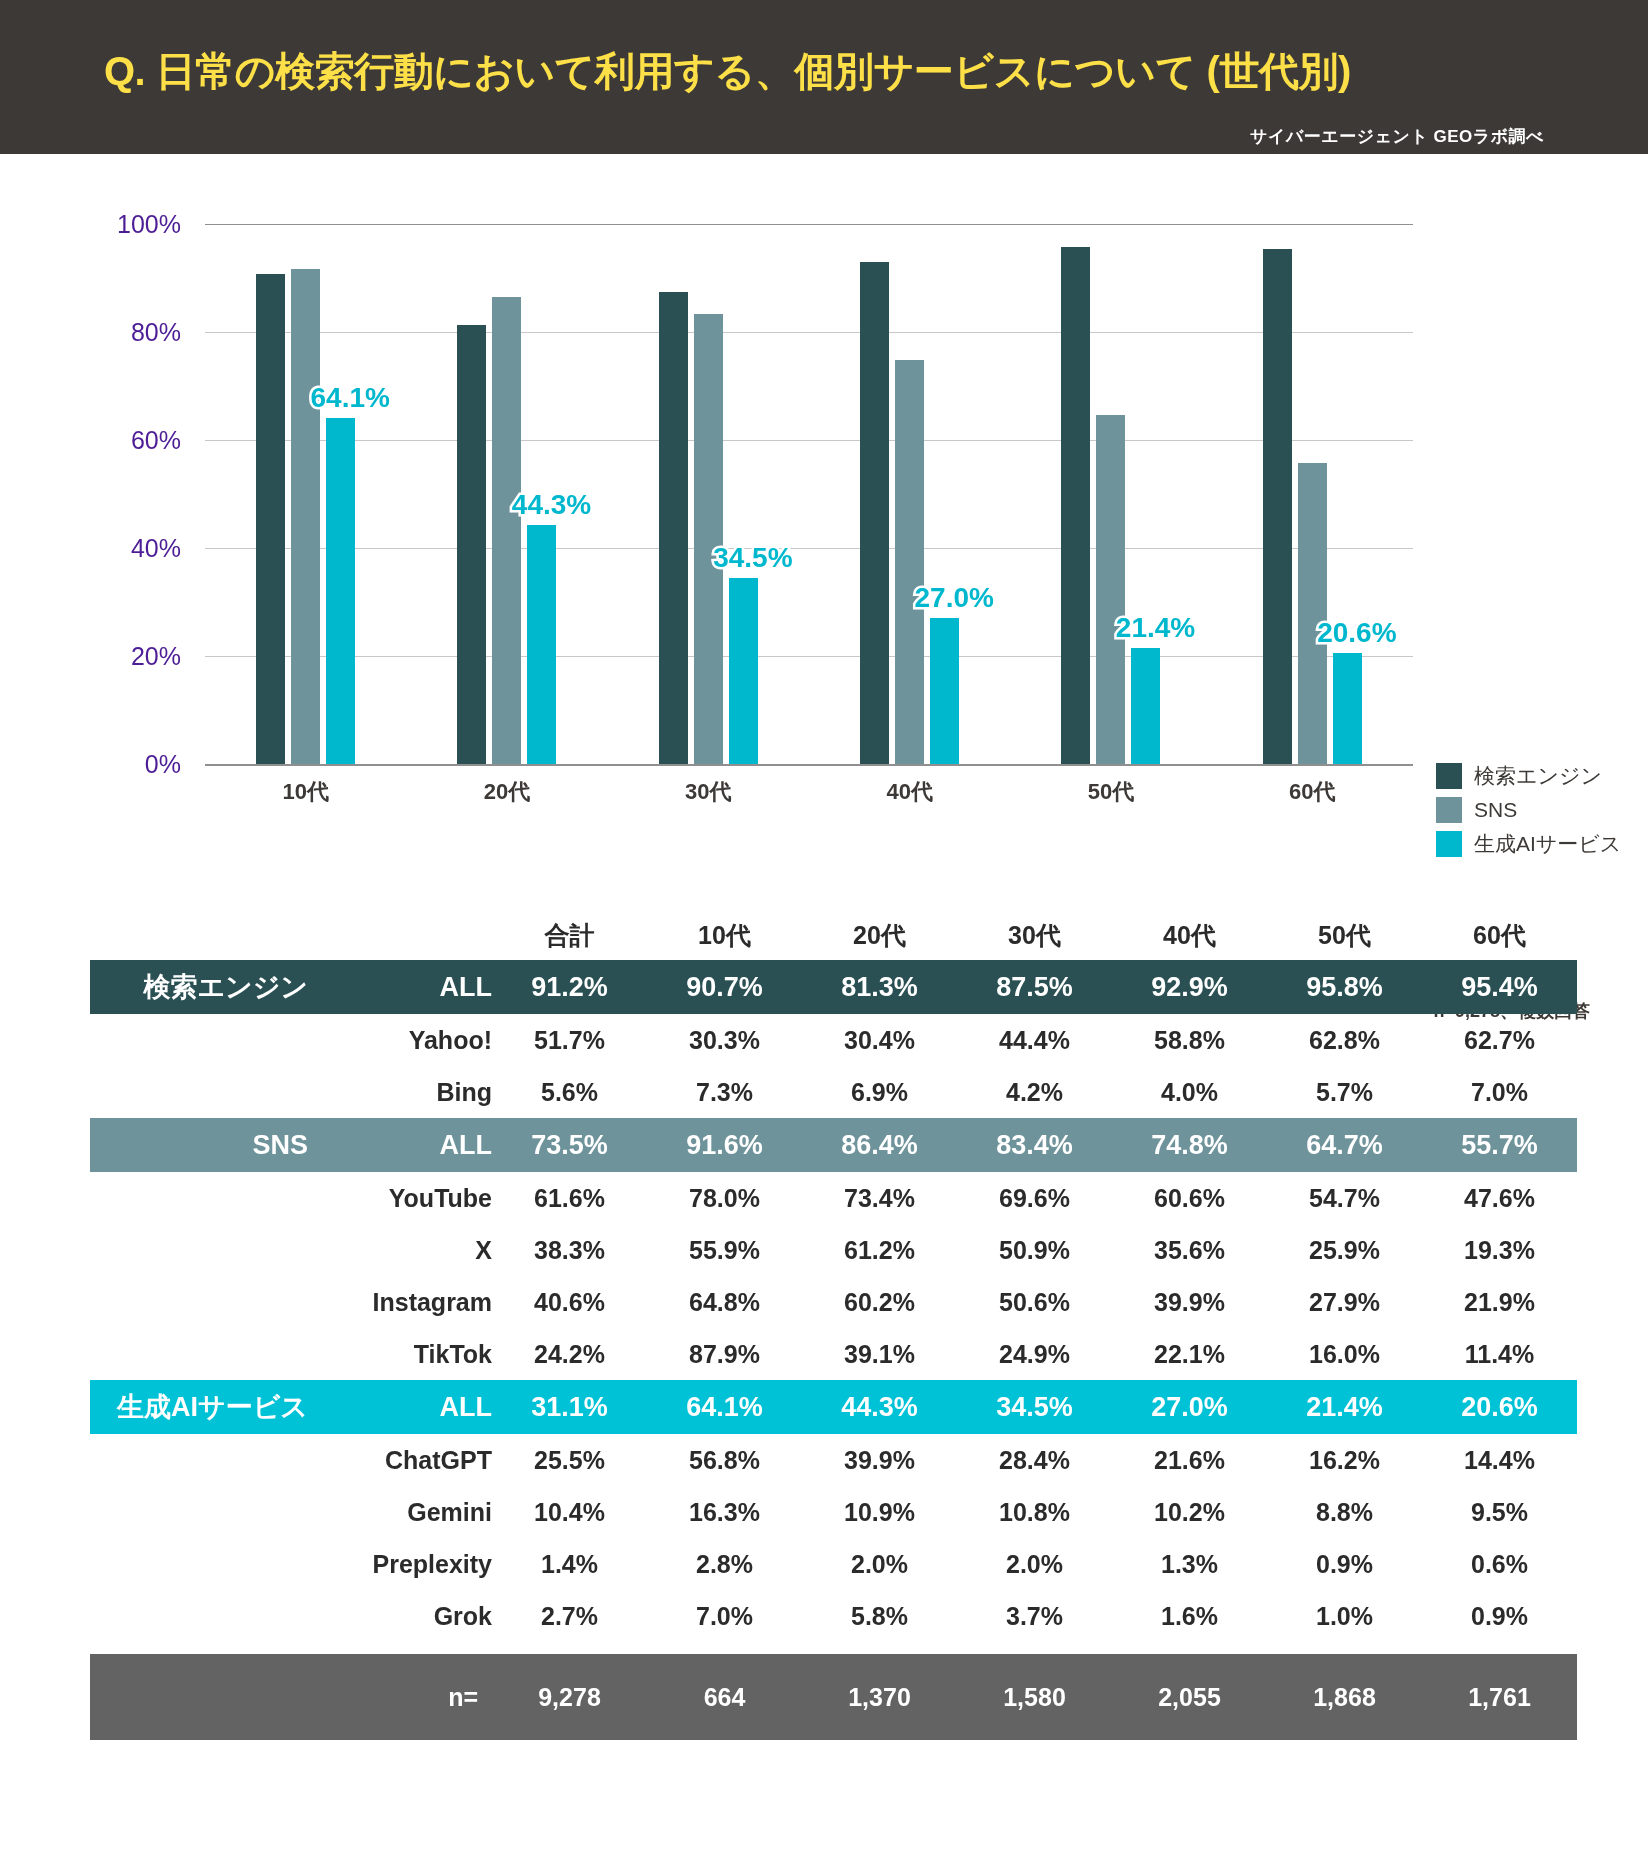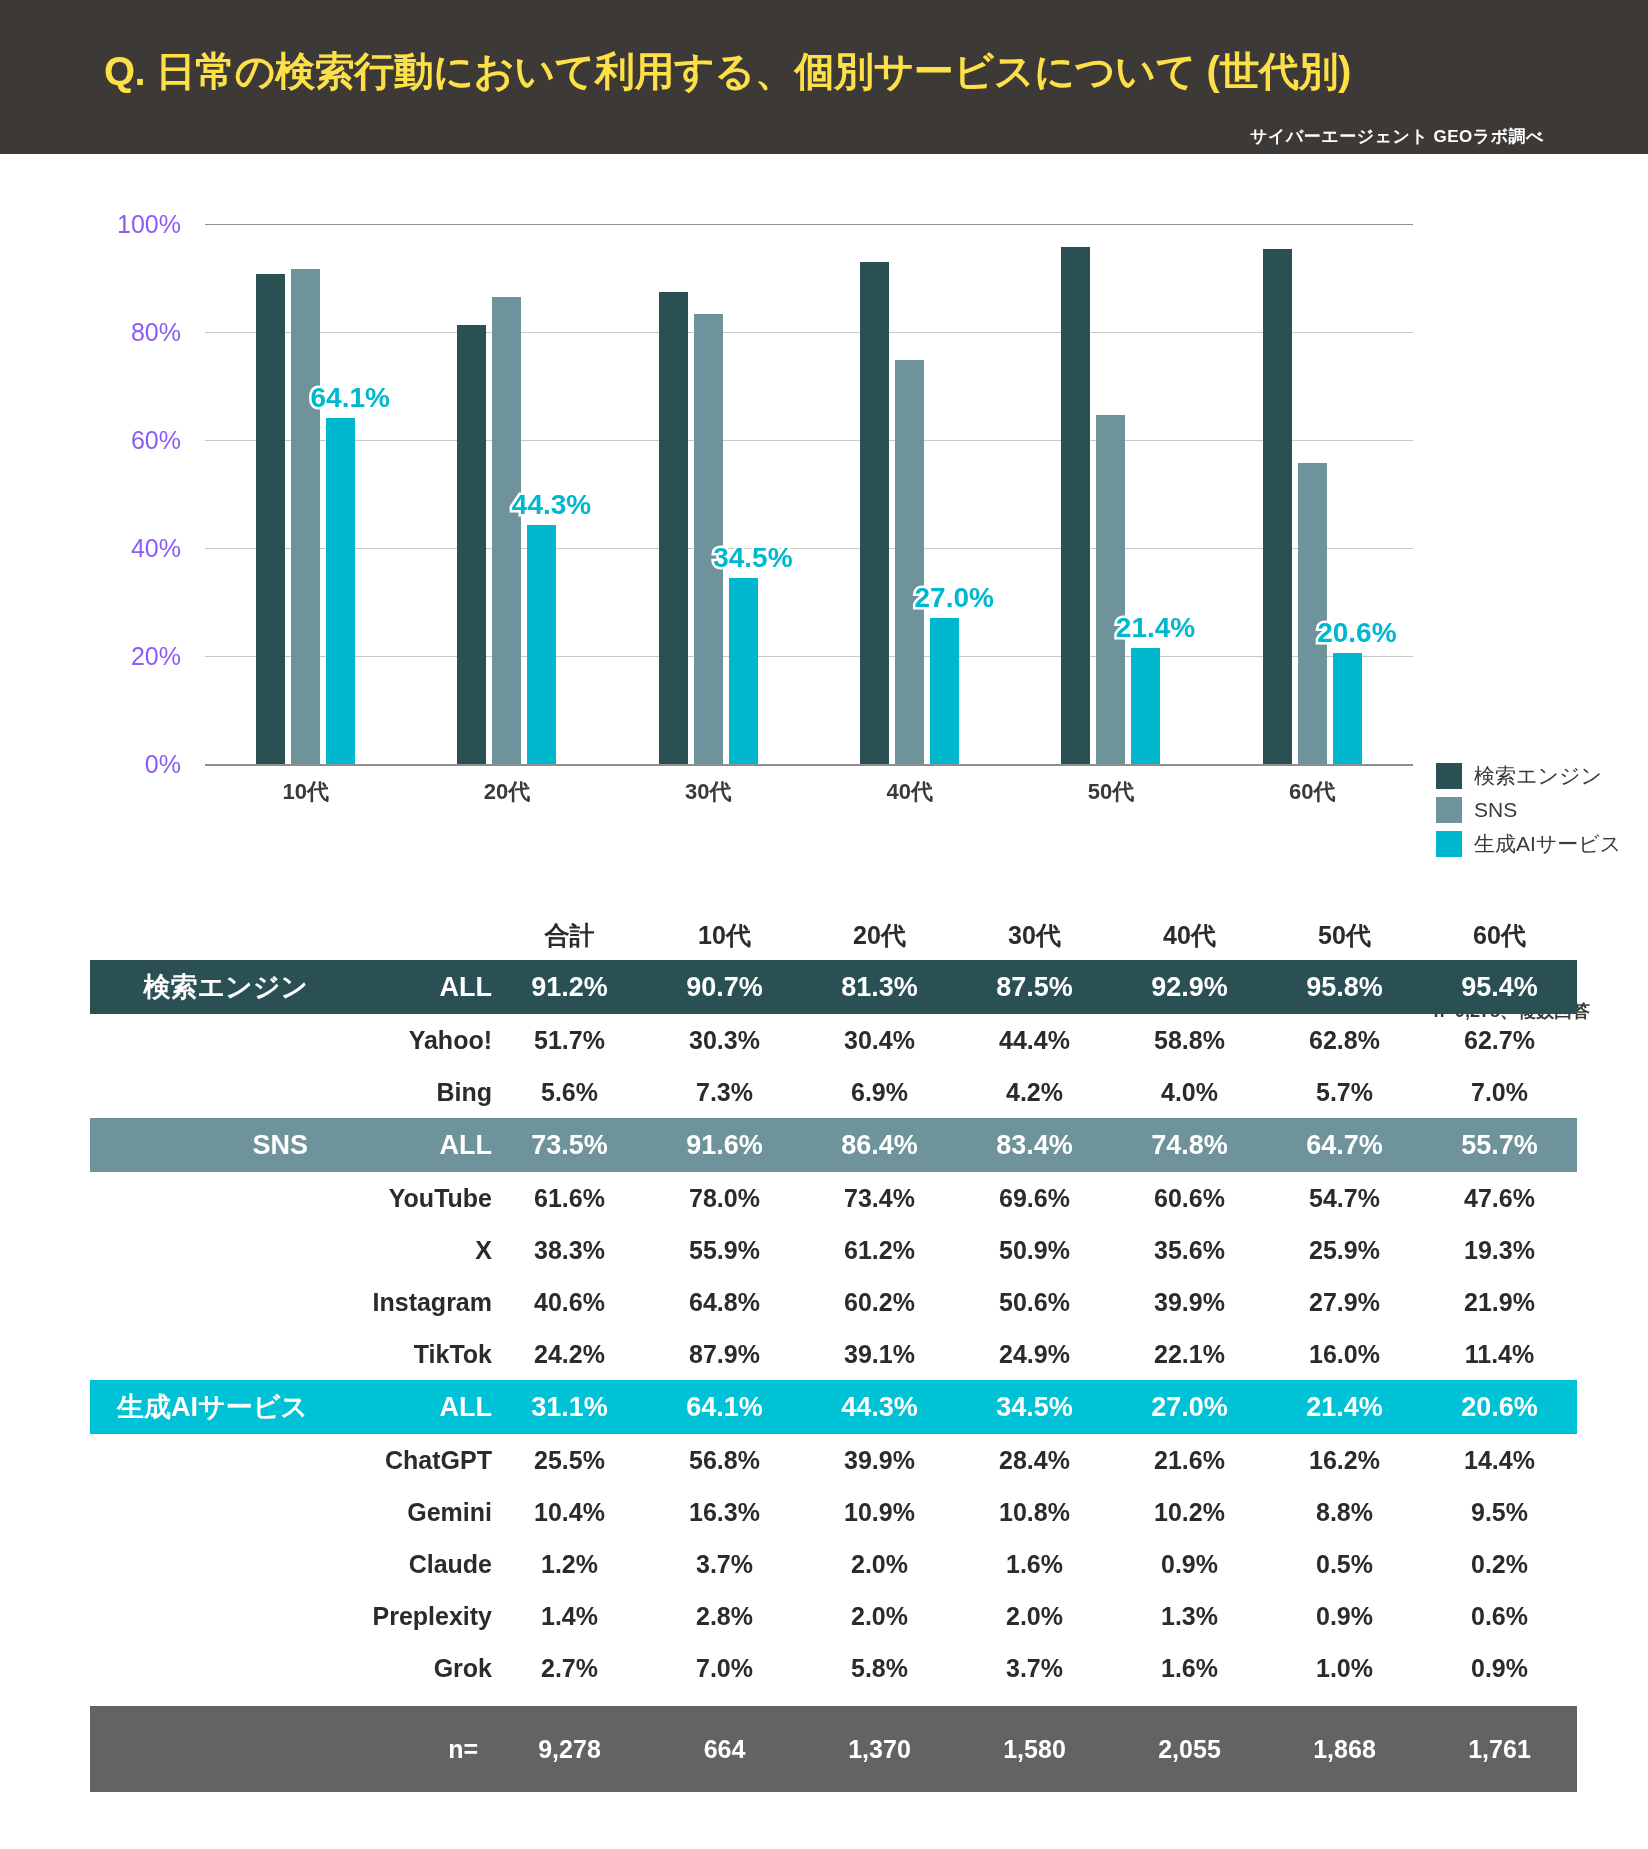--- a/index.html
+++ b/index.html
@@ -58,21 +58,21 @@
   }
   .gridline.axis-top{ background:#8f8f8f; }
   .gridline.axis-base{ background:#8f8f8f; height:2px; }
 
   .ytick{
     position:absolute;
     right:1232px;
     width:120px;
     text-align:right;
     font-size:25px;
-    color:#8b5cf6;
+    color:#4c1d95;
     transform:translateY(-50%);
     white-space:nowrap;
   }
 
   .group{
     position:absolute;
     bottom:0;
     height:100%;
     display:flex;
     align-items:flex-end;
@@ -443,31 +443,20 @@
           <td class="cell-val">10.4%</td>
           <td class="cell-val">16.3%</td>
           <td class="cell-val">10.9%</td>
           <td class="cell-val">10.8%</td>
           <td class="cell-val">10.2%</td>
           <td class="cell-val">8.8%</td>
           <td class="cell-val">9.5%</td>
         </tr>
         <tr class="row-sub">
           <td class="cell-group"></td>
-          <td class="cell-item">Claude</td>
-          <td class="cell-val">1.2%</td>
-          <td class="cell-val">3.7%</td>
-          <td class="cell-val">2.0%</td>
-          <td class="cell-val">1.6%</td>
-          <td class="cell-val">0.9%</td>
-          <td class="cell-val">0.5%</td>
-          <td class="cell-val">0.2%</td>
-        </tr>
-        <tr class="row-sub">
-          <td class="cell-group"></td>
           <td class="cell-item">Preplexity</td>
           <td class="cell-val">1.4%</td>
           <td class="cell-val">2.8%</td>
           <td class="cell-val">2.0%</td>
           <td class="cell-val">2.0%</td>
           <td class="cell-val">1.3%</td>
           <td class="cell-val">0.9%</td>
           <td class="cell-val">0.6%</td>
         </tr>
         <tr class="row-sub">

